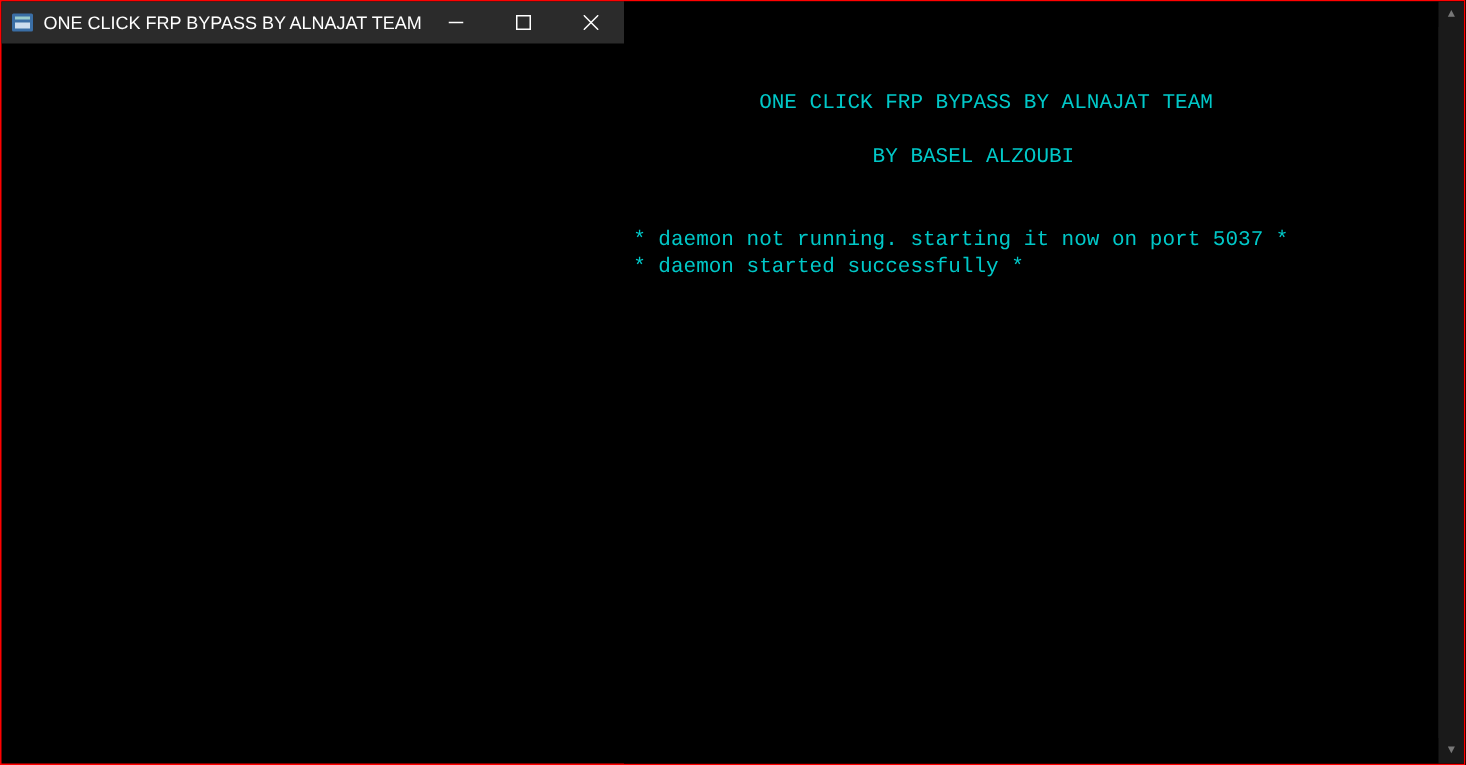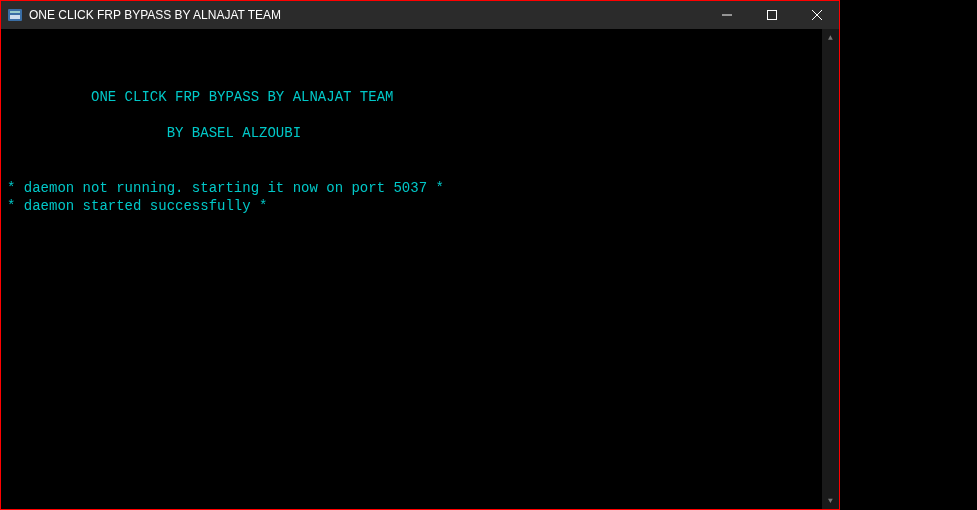--- a/index.html
+++ b/index.html
@@ -4,25 +4,25 @@
 <style>
   * { margin: 0; padding: 0; box-sizing: border-box; }
   html, body {
     width: 977px;
     height: 510px;
     overflow: hidden;
     font-family: Consolas, 'Courier New', monospace;
     background: #000;
   }
   .window {
-    width: 840px;
+    width: 977px;
     height: 510px;
     border: 1px solid #ff0000;
     display: flex;
-    flex-direction: column;
+    flex-direction: row;
     background: #000;
   }
   .titlebar {
     height: 28px;
     background: #2b2b2b;
     color: #ffffff;
     display: flex;
     align-items: center;
     font-family: 'Segoe UI', Tahoma, sans-serif;
     font-size: 12px;

